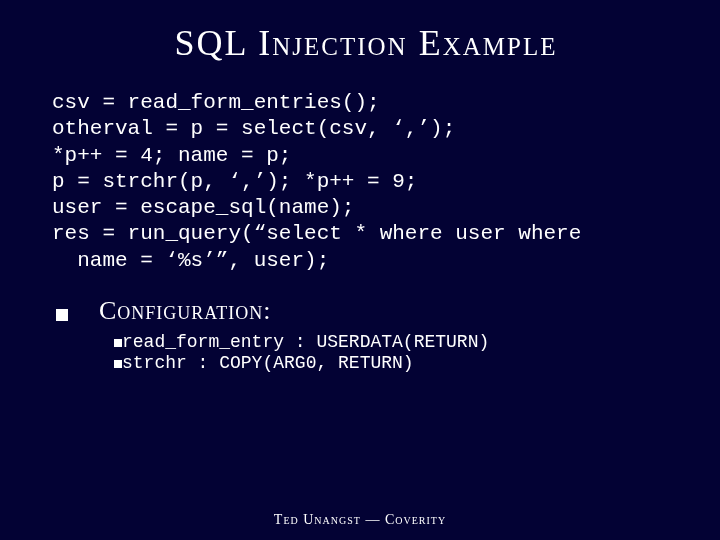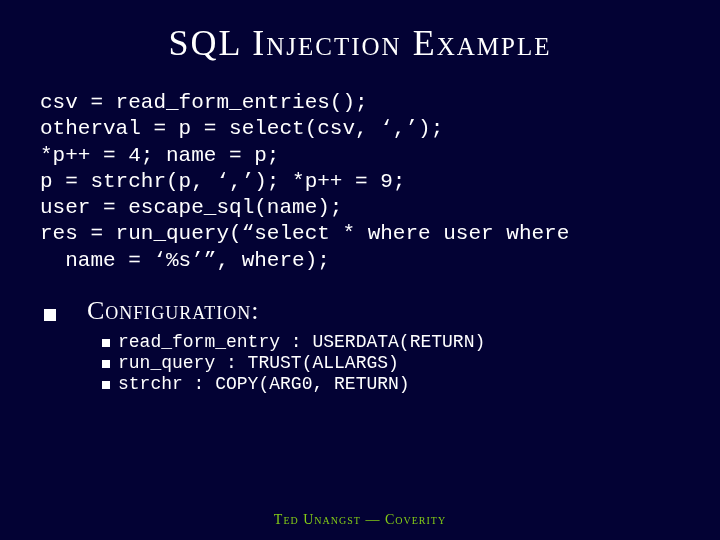--- a/index.html
+++ b/index.html
@@ -6,21 +6,21 @@
   html, body { width: 720px; height: 540px; overflow: hidden; }
   body {
     background: #030234;
     color: #ffffff;
     font-family: Georgia, 'Times New Roman', serif;
     padding: 0;
   }
   .slide {
     width: 720px;
     height: 540px;
-    padding: 22px 40px 0 40px;
+    padding: 22px 40px 0 52px;
     position: relative;
   }
   .title {
     font-family: 'Copperplate', 'Copperplate Gothic Light', 'Palatino Linotype', serif;
     font-variant: small-caps;
     letter-spacing: 2px;
     font-size: 36px;
     text-align: center;
     color: #ffffff;
     margin-bottom: 26px;
@@ -57,21 +57,21 @@
     letter-spacing: 1px;
     font-size: 26px;
     color: #ffffff;
   }
   .sublist {
     padding-left: 62px;
   }
   .subitem {
     display: flex;
     align-items: baseline;
-    gap: 8px;
+    gap: 0;
     margin: 1px 0;
   }
   .bullet-sm {
     width: 8px;
     height: 8px;
     background: #ffffff;
     display: inline-block;
     flex: 0 0 auto;
     position: relative;
     top: 0px;
@@ -84,53 +84,49 @@
   .footer {
     position: absolute;
     bottom: 12px;
     left: 0;
     width: 100%;
     text-align: center;
     font-family: 'Copperplate', 'Copperplate Gothic Light', 'Palatino Linotype', serif;
     font-variant: small-caps;
     letter-spacing: 1px;
     font-size: 14px;
-    color: #84cc16;
+    color: #ffffff;
   }
 </style>
 </head>
 <body>
 
 <div class="slide">
 
   <h1 class="title">SQL Injection Example</h1>
 
   <div class="code"><span>csv = read_form_entries();</span>
 <span>otherval = p = select(csv, ‘,’);</span>
 <span>*p++ = 4; name = p;</span>
 <span>p = strchr(p, ‘,’); *p++ = 9;</span>
 <span>user = escape_sql(name);</span>
 <span>res = run_query(“select * where user where</span>
-<span>  name = ‘%s’”, where);</span></div>
+<span>  name = ‘%s’”, user);</span></div>
 
   <div class="section">
     <span class="bullet-sq"></span>
     <span class="section-label">Configuration:</span>
   </div>
 
   <div class="sublist">
     <div class="subitem">
       <span class="bullet-sm"></span>
       <span class="subitem-text">read_form_entry : USERDATA(RETURN)</span>
     </div>
     <div class="subitem">
       <span class="bullet-sm"></span>
-      <span class="subitem-text">run_query : TRUST(ALLARGS)</span>
-    </div>
-    <div class="subitem">
-      <span class="bullet-sm"></span>
       <span class="subitem-text">strchr : COPY(ARG0, RETURN)</span>
     </div>
   </div>
 
   <div class="footer">Ted Unangst — Coverity</div>
 
 </div>
 
 </body></html>

